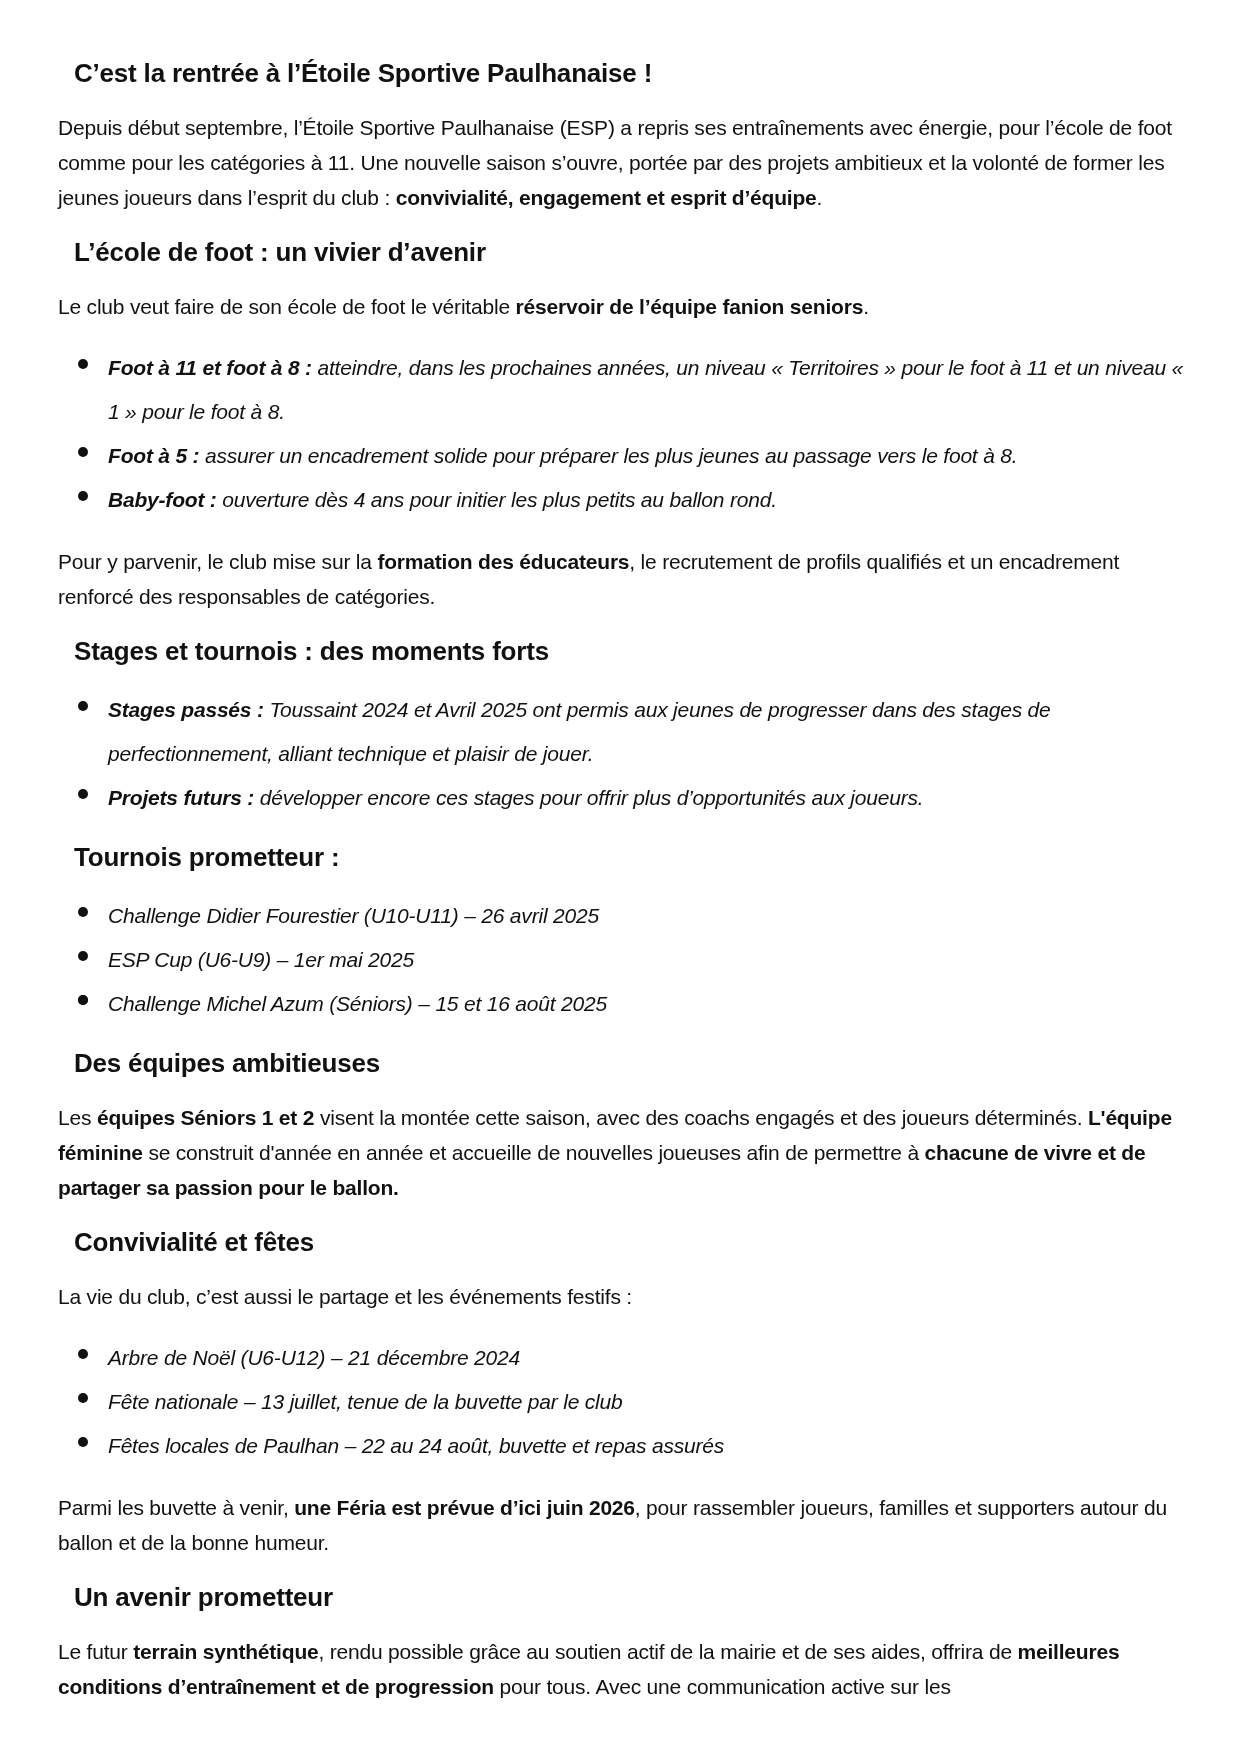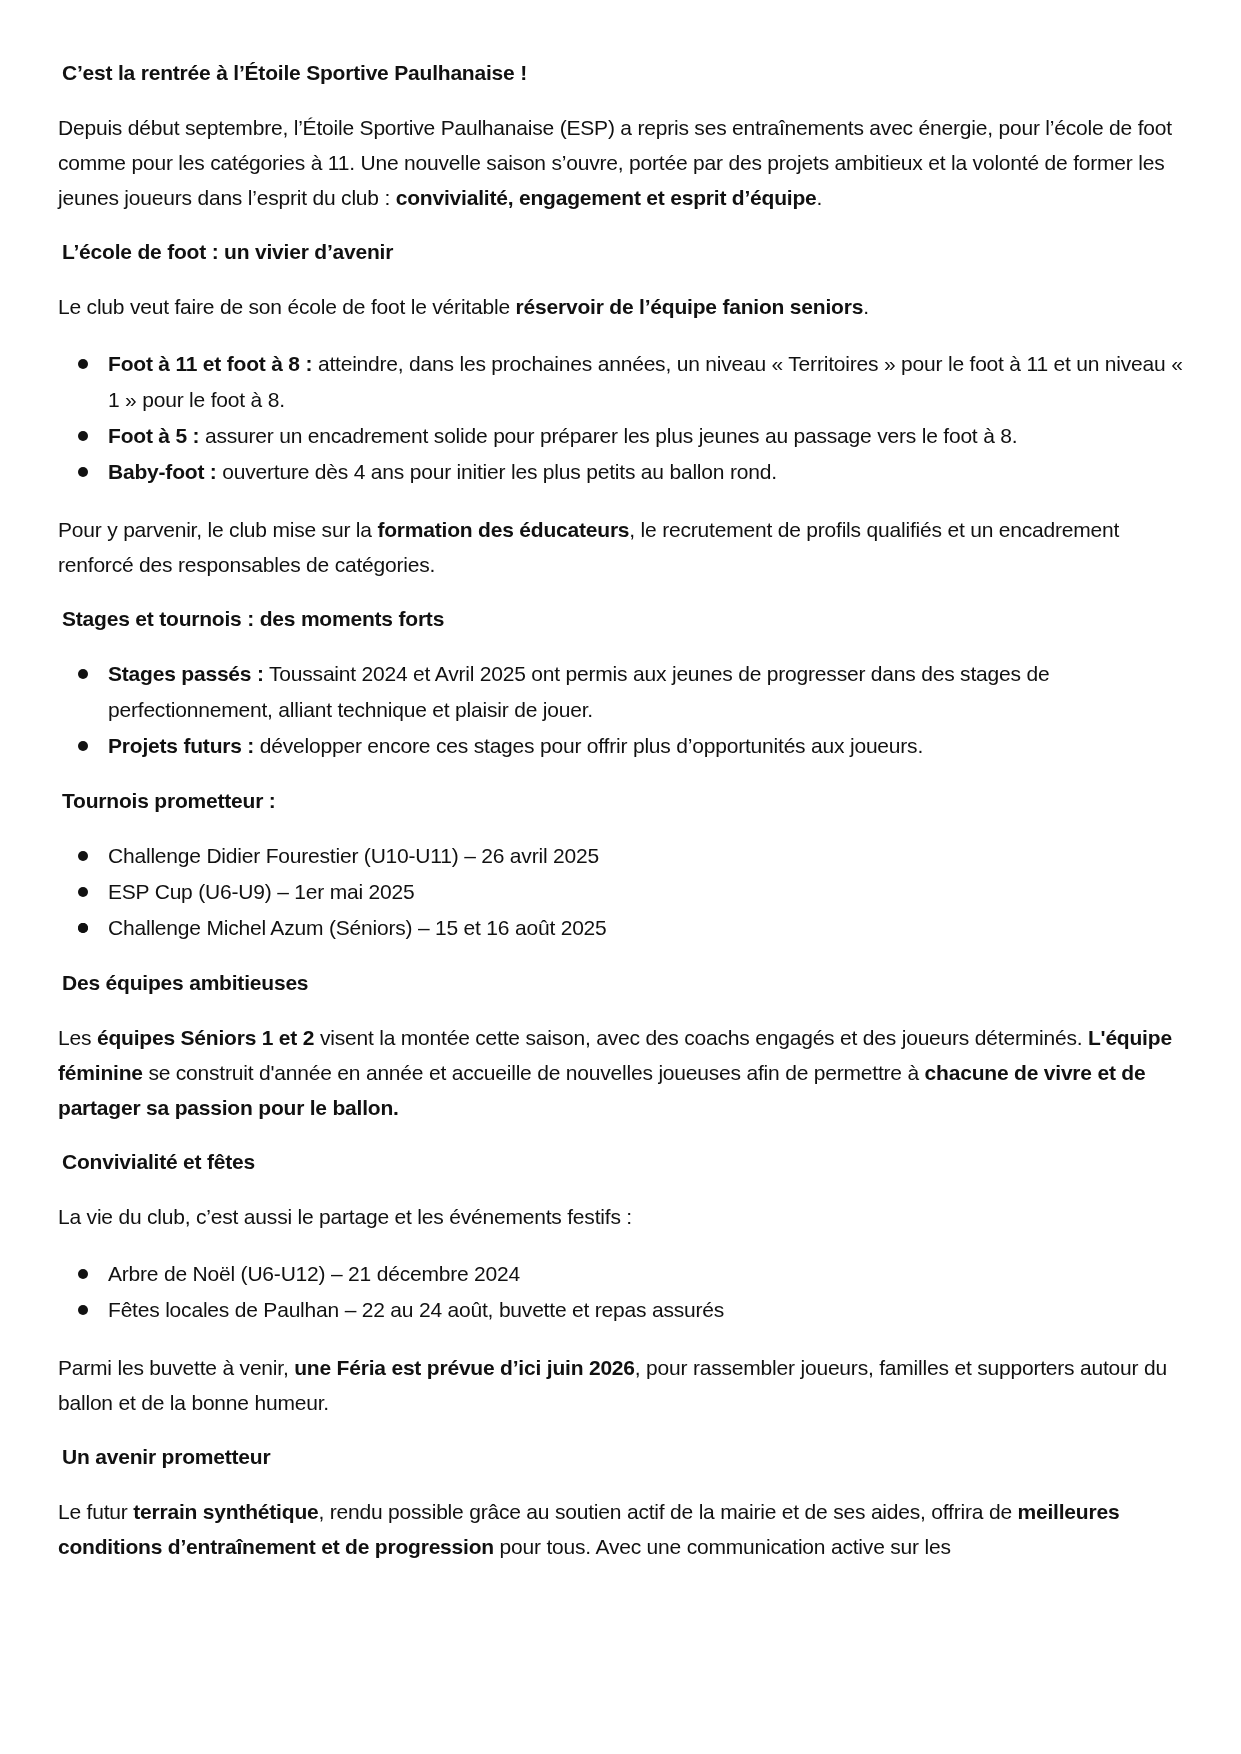--- a/index.html
+++ b/index.html
@@ -19,36 +19,37 @@
       position: absolute;
       left: 58px;
       top: 58px;
       width: 1130px;
       font-size: 21px;
       line-height: 35px;
       letter-spacing: -0.2px;
     }
     .heading {
       font-weight: bold;
-      margin: 0 0 22px 4px;
-      font-size: 21px;
+      margin: 0 0 22px 16px;
+      font-size: 26px;
       line-height: 30px;
     }
     p.para {
       margin: 0 0 22px 0;
     }
     ul.blist {
       list-style: none;
       margin: 0 0 22px 0;
       padding: 0;
     }
     ul.blist li {
       position: relative;
       padding-left: 50px;
-      line-height: 36px;
+      line-height: 44px;
+      font-style: italic;
     }
     ul.blist li .bullet {
       position: absolute;
       left: 20px;
       top: 13px;
       width: 10px;
       height: 10px;
       border-radius: 50%;
       background: #111111;
     }
@@ -80,19 +81,20 @@
         <li><span class="bullet"></span><span>ESP Cup (U6-U9) – 1er mai 2025</span></li>
         <li><span class="bullet"></span></li>
         <li><span class="bullet"></span><span>Challenge Michel Azum (Séniors) – 15 et 16 août 2025</span></li>
       </ul>
       <div class="heading">Des équipes ambitieuses</div>
       <p class="para"><span>Les </span><b>équipes Séniors 1 et 2</b><span> visent la montée cette saison, avec des coachs engagés et des joueurs déterminés. </span><b>L'équipe féminine</b><span> se construit d'année en année et accueille de nouvelles joueuses afin de permettre à </span><b>chacune de vivre et de partager sa passion pour le ballon.</b></p>
       <div class="heading">Convivialité et fêtes</div>
       <p class="para"><span>La vie du club, c’est aussi le partage et les événements festifs :</span></p>
       <ul class="blist">
         <li><span class="bullet"></span><span>Arbre de Noël (U6-U12) – 21 décembre 2024</span></li>
+        <li><span class="bullet"></span><span>Fête nationale – 13 juillet, tenue de la buvette par le club</span></li>
         <li><span class="bullet"></span><span>Fêtes locales de Paulhan – 22 au 24 août, buvette et repas assurés</span></li>
       </ul>
       <p class="para"><span>Parmi les buvette à venir, </span><b>une Féria est prévue d’ici juin 2026</b><span>, pour rassembler joueurs, familles et supporters autour du ballon et de la bonne humeur.</span></p>
       <div class="heading">Un avenir prometteur</div>
       <p class="para"><span>Le futur </span><b>terrain synthétique</b><span>, rendu possible grâce au soutien actif de la mairie et de ses aides, offrira de </span><b>meilleures conditions d’entraînement et de progression</b><span> pour tous. Avec une communication active sur les</span></p>
     </div>
 </div>
 
 </body></html>

